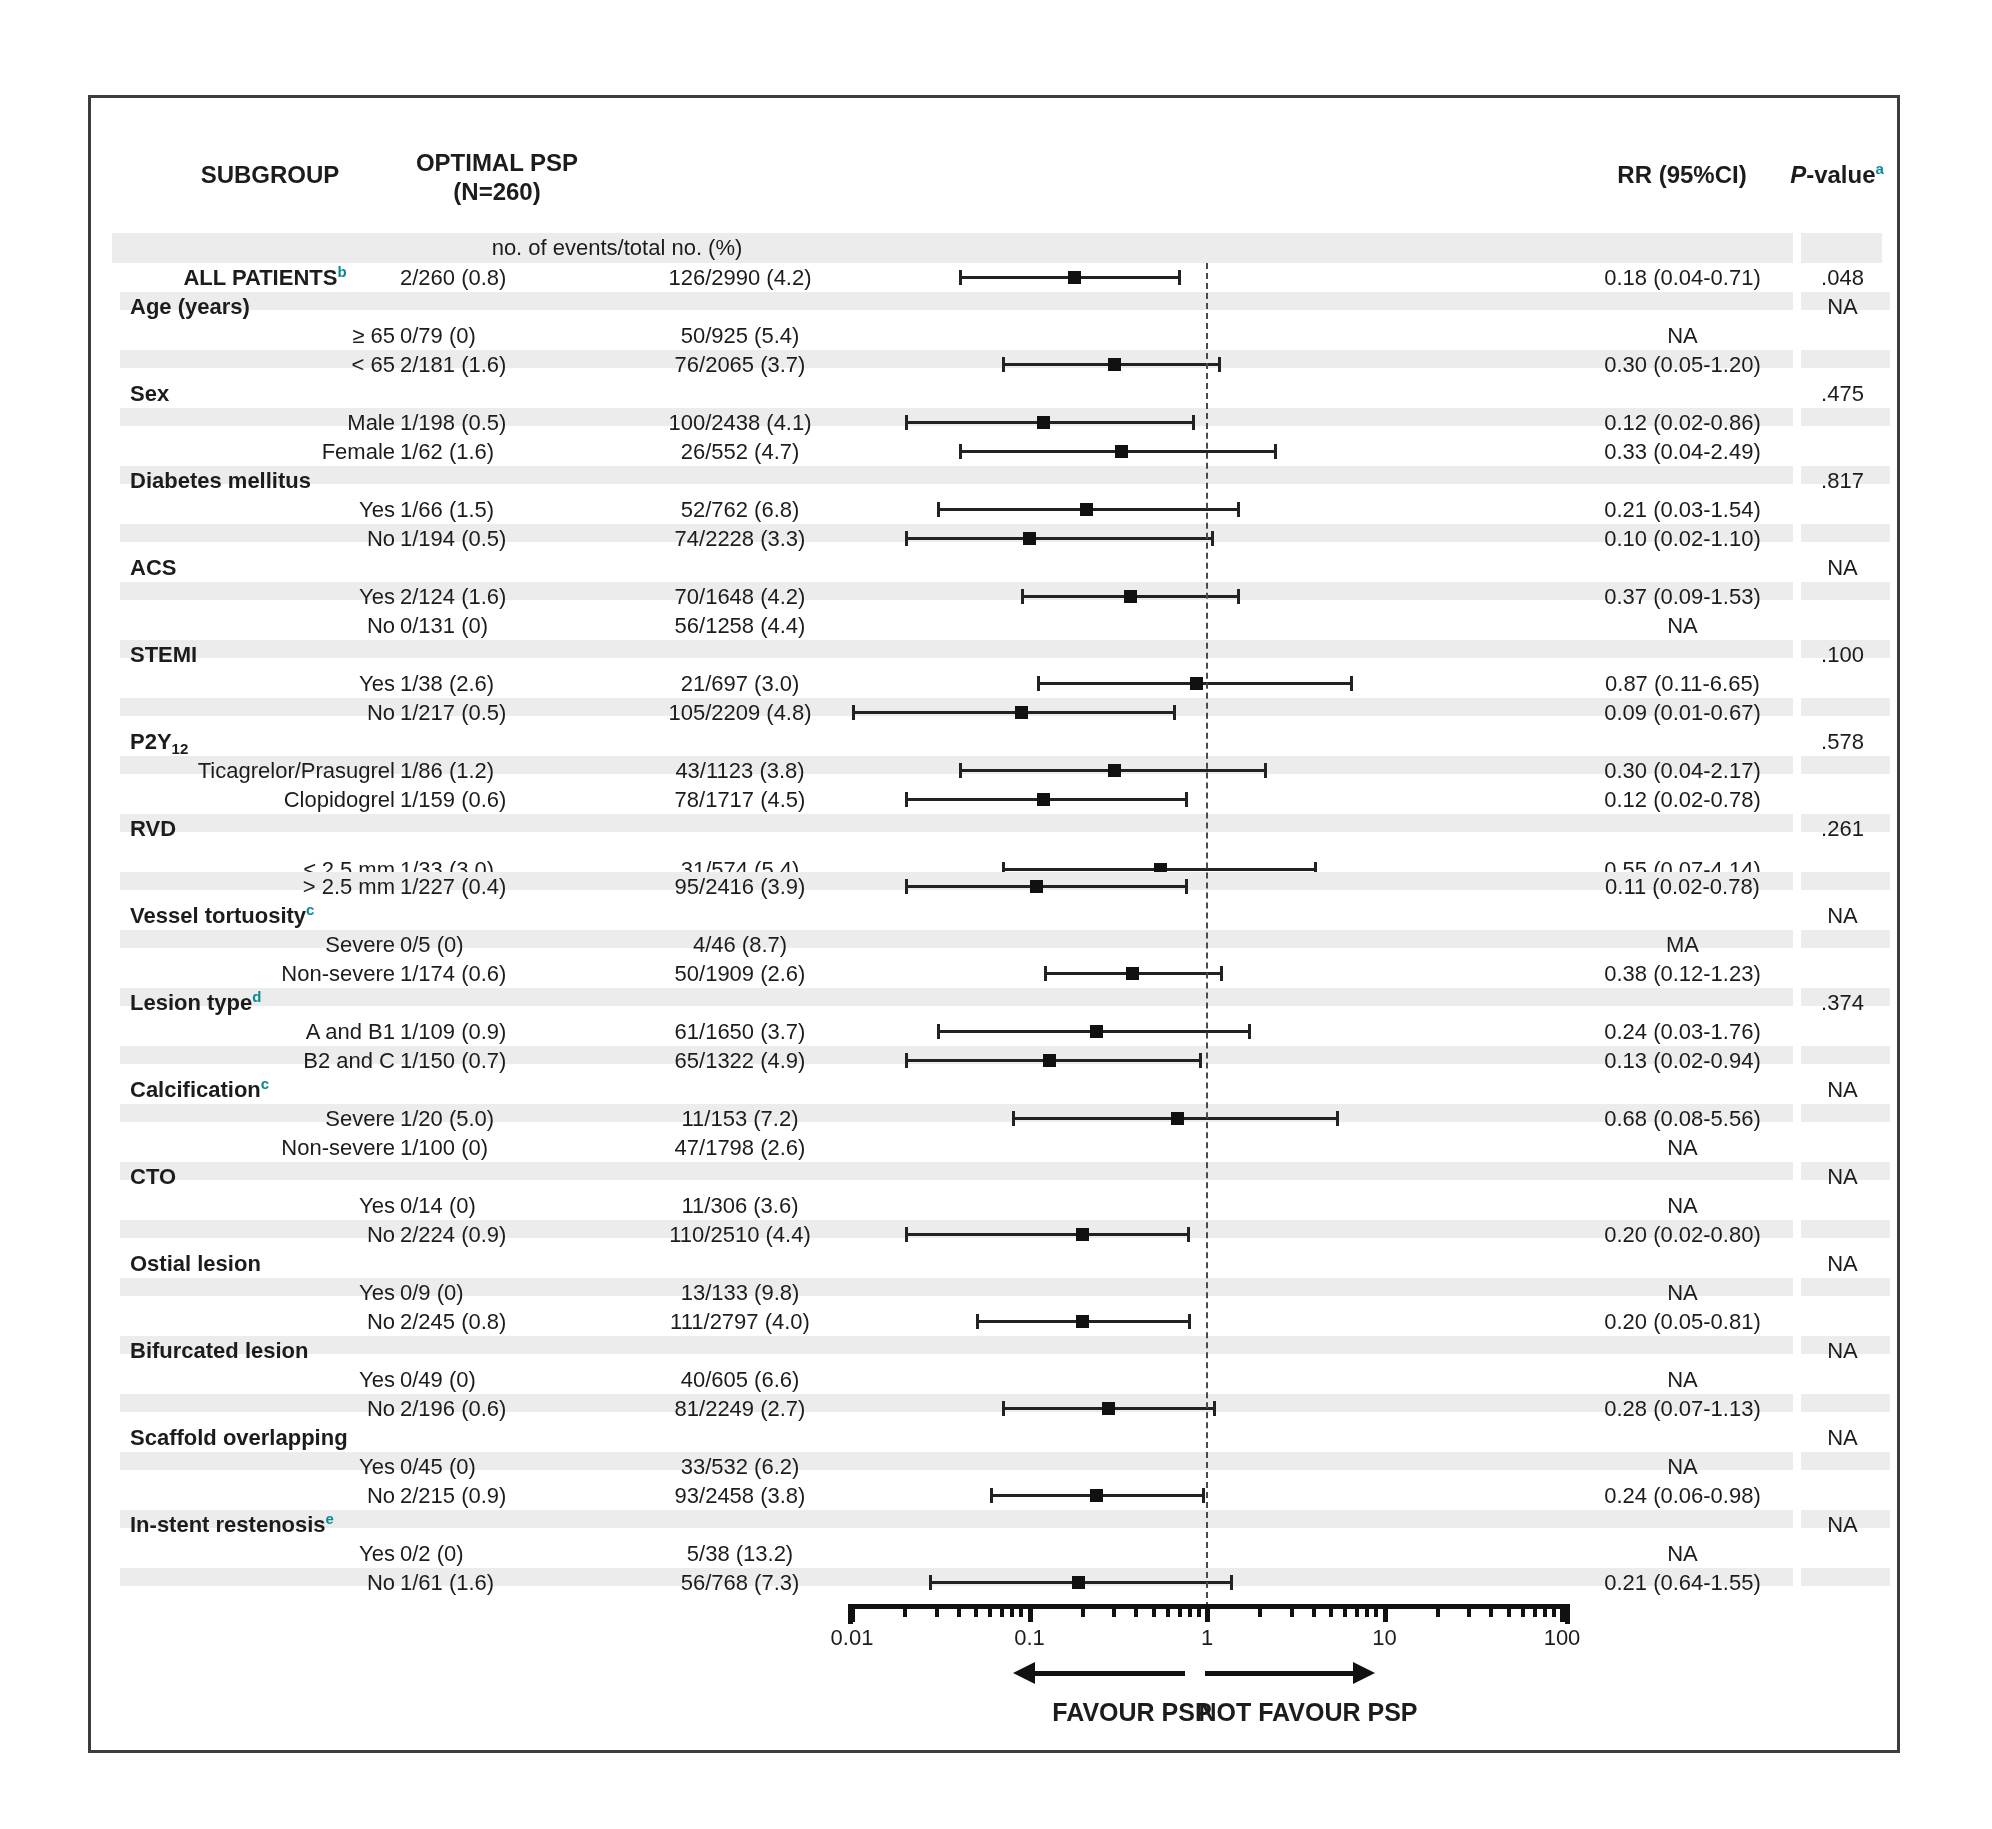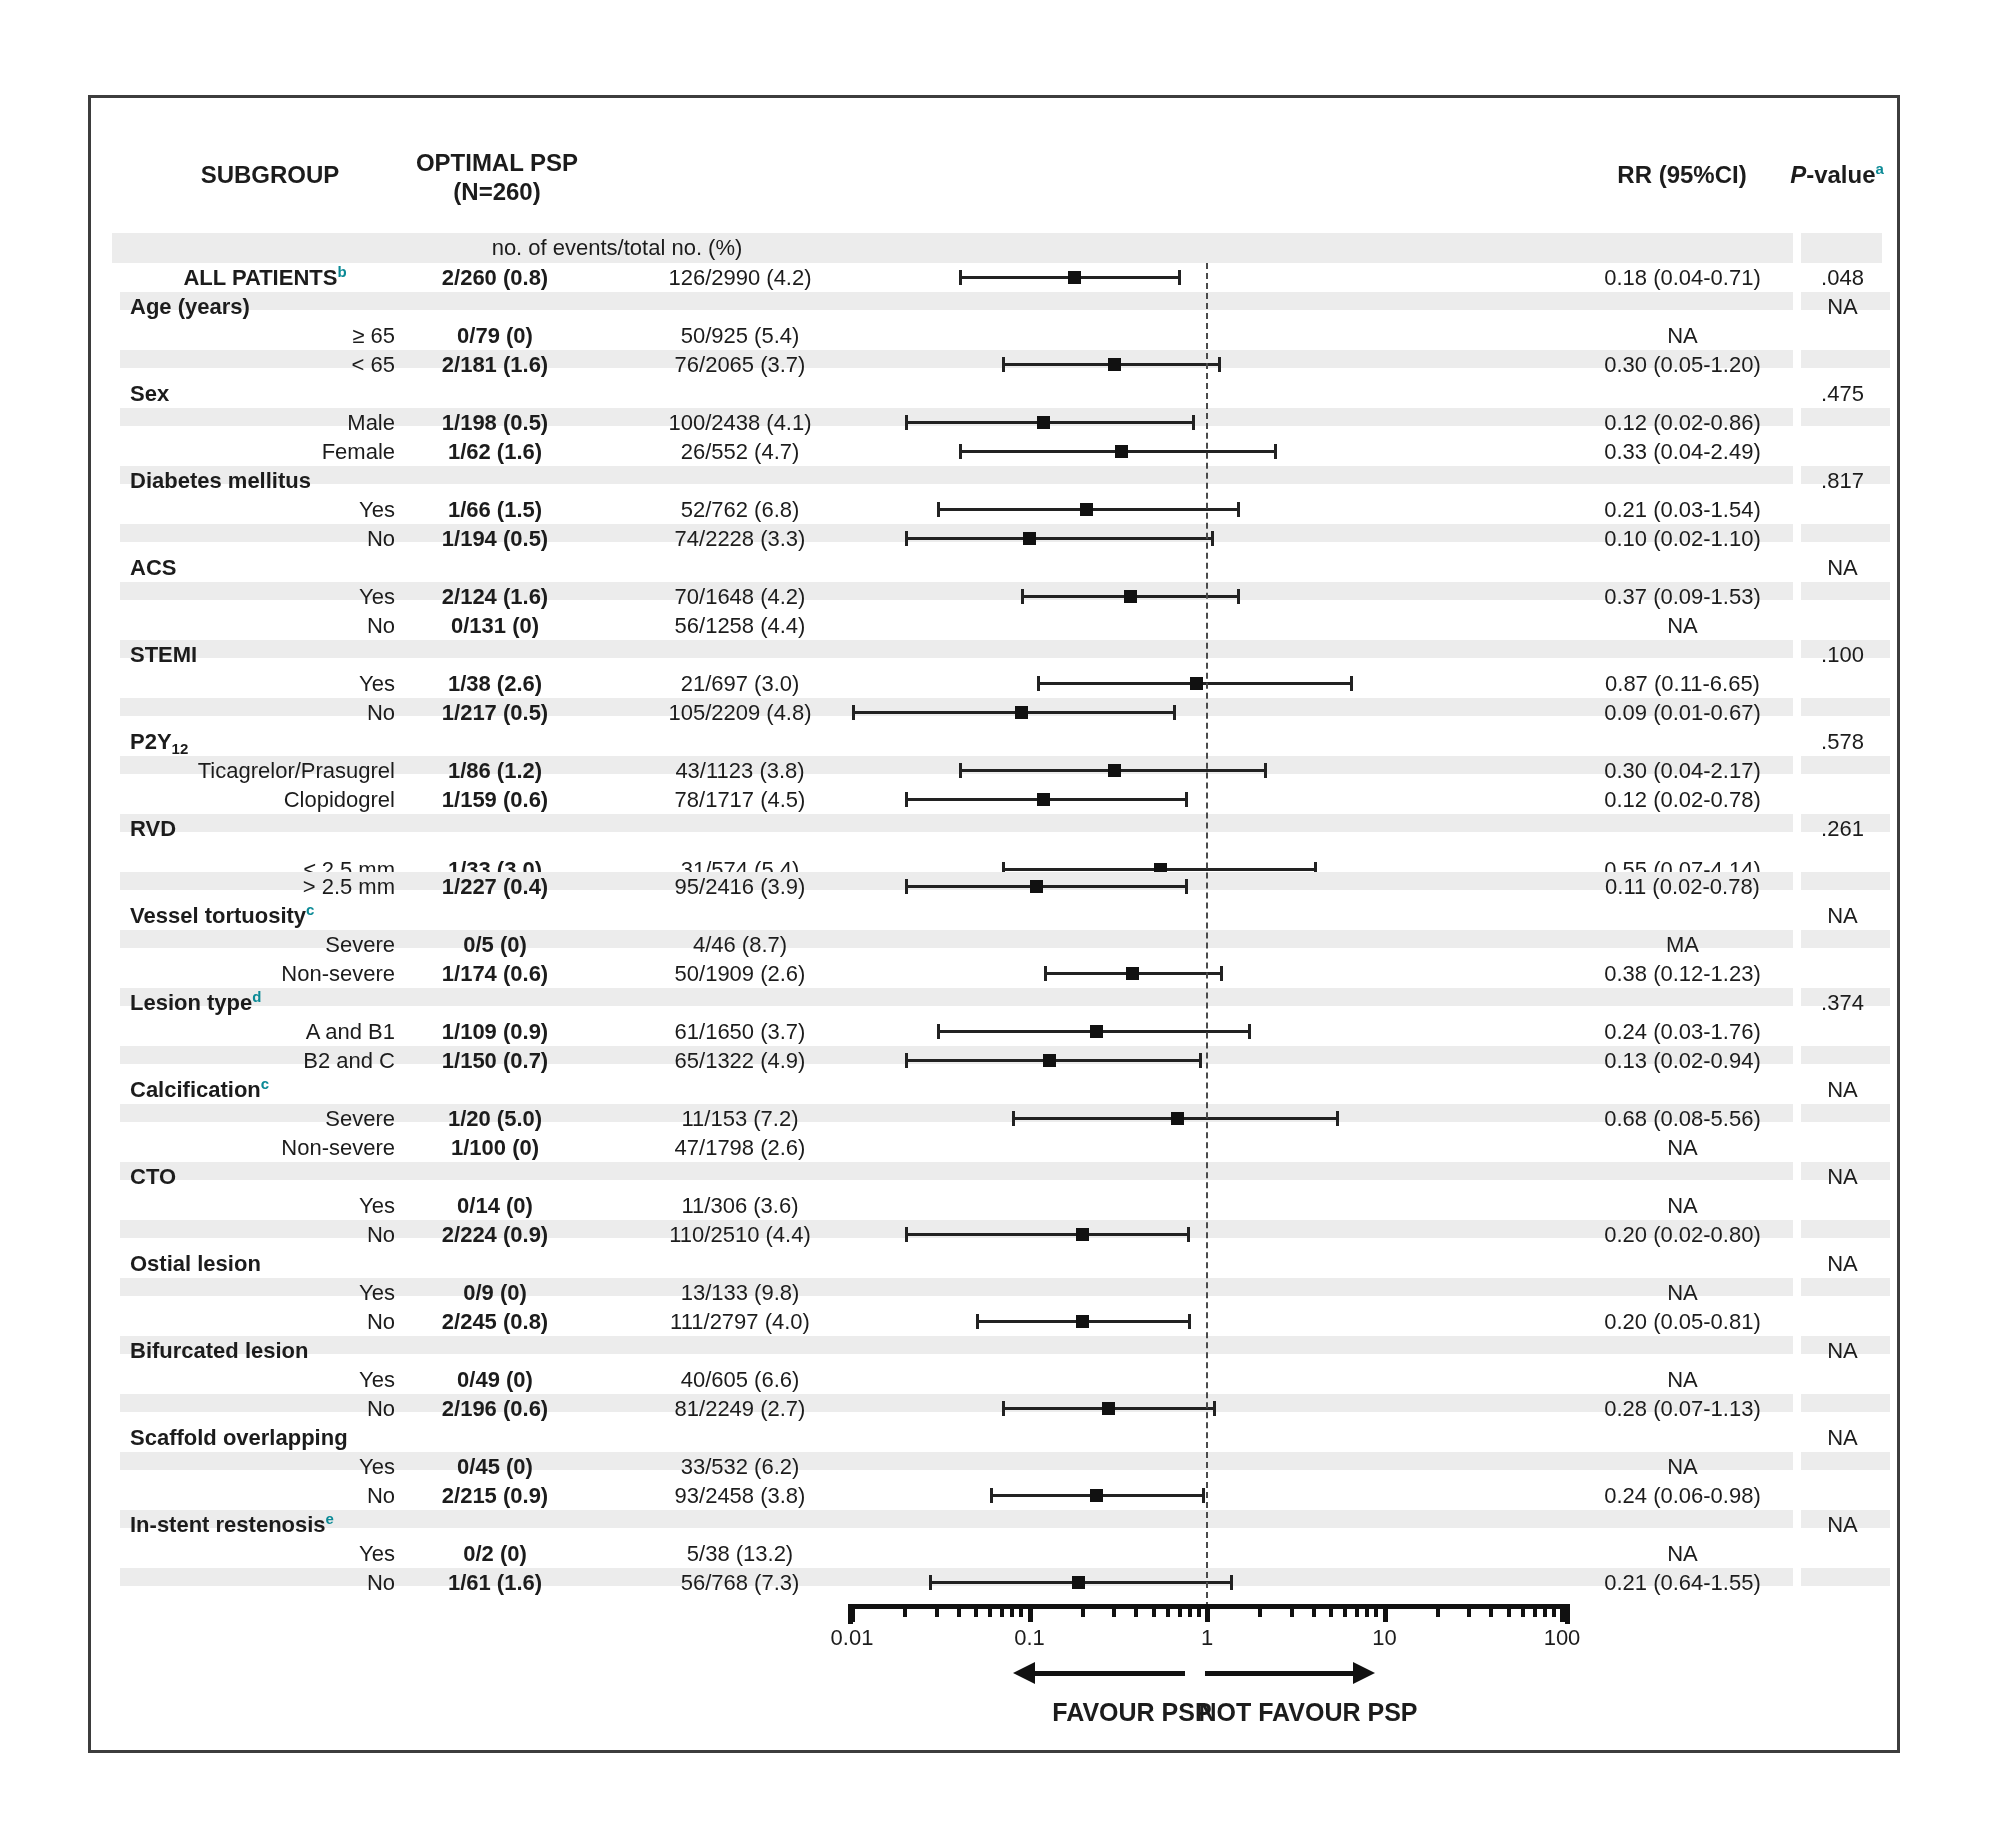--- a/index.html
+++ b/index.html
@@ -18,21 +18,21 @@
   sub{font-size:15px;vertical-align:sub;line-height:0;}
   .events-band{position:absolute;left:112px;top:233px;width:1770px;height:30px;background:var(--band);}
   .events-note{position:absolute;left:290px;top:0;width:430px;height:30px;line-height:30px;
                text-align:center;font-size:22px;}
   .row{position:absolute;left:120px;width:1770px;height:18px;font-size:22px;line-height:29px;}
   .row.shaded{background:var(--band);}
   .cell{position:absolute;top:0;height:29px;white-space:nowrap;}
   .cell.cat{left:10px;font-weight:bold;}
   .cell.item{left:0;width:275px;text-align:right;}
   .cell.all{left:0;width:290px;text-align:center;font-weight:bold;}
-  .cell.opt{left:280px;width:190px;text-align:center;font-weight:bold;}
+  .cell.opt{left:280px;width:190px;text-align:left;}
   .cell.non{left:510px;width:220px;text-align:center;}
   .cell.rr{left:1450px;width:225px;text-align:center;}
   .cell.pv{left:1675px;width:95px;text-align:center;}
   .ci-line{position:absolute;top:13px;height:3px;background:#222;}
   .ci-cap{position:absolute;top:7px;width:3px;height:15px;background:#222;}
   .ci-marker{position:absolute;top:8px;width:13px;height:13px;background:#111;}
   .seam{position:absolute;left:1793px;top:233px;width:8px;height:1364px;background:#fff;}
   .refline{position:absolute;left:1206px;top:263px;width:0;height:1345px;border-left:2px dashed #4a4a4a;}
   .axis-line{position:absolute;left:848px;top:1604px;width:722px;height:5px;background:#111;}
   .tick{position:absolute;background:#111;top:1609px;}

